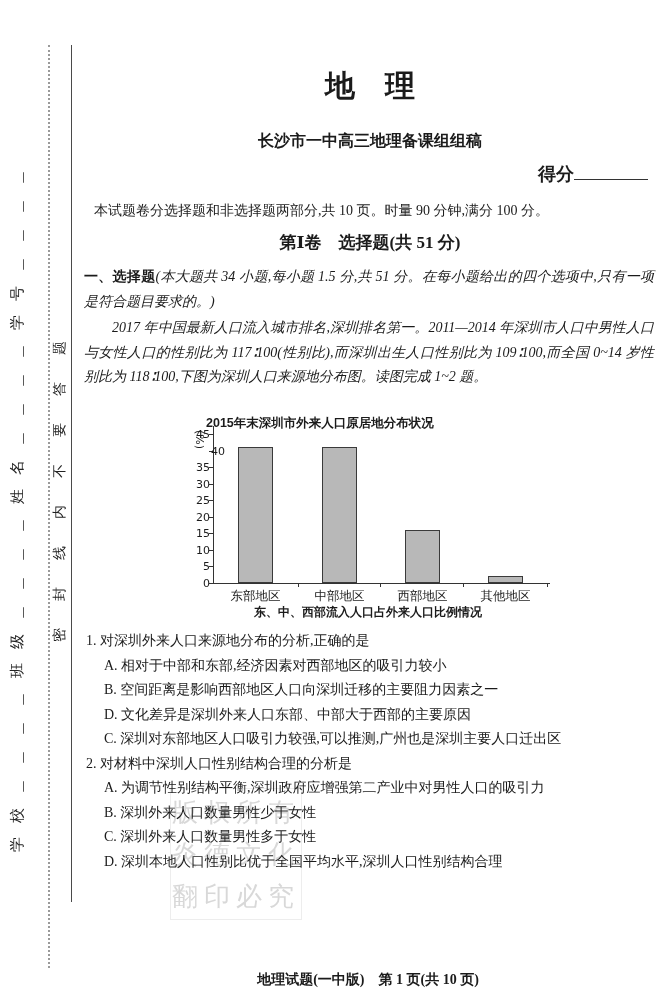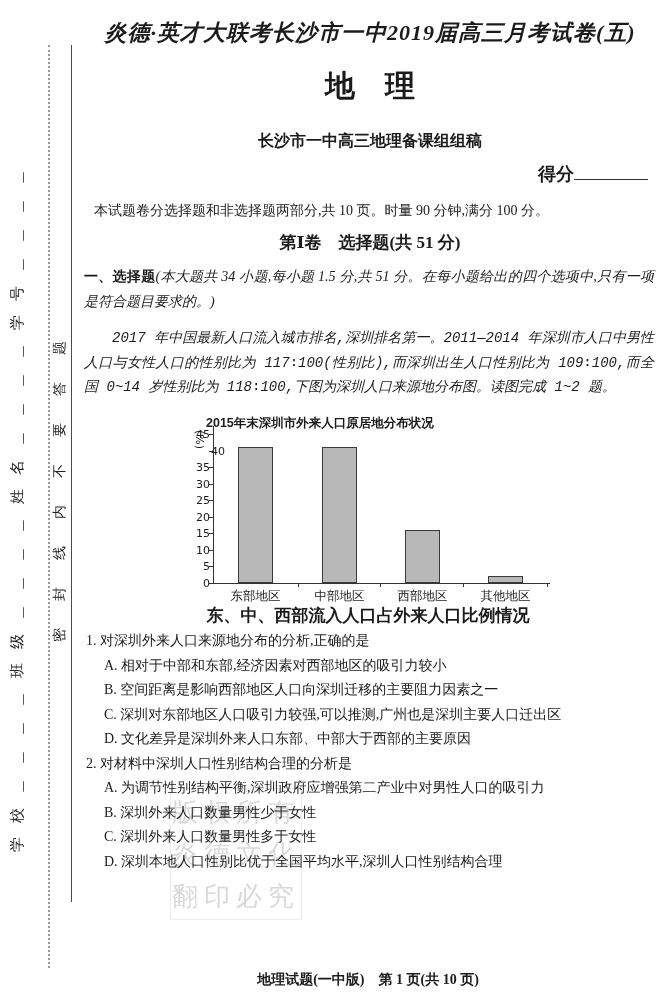--- a/index.html
+++ b/index.html
@@ -37,33 +37,33 @@
   .instructions{ position:absolute; left:84px; top:202px; width:572px; font-size:14px;
     text-indent:10px; z-index:2;}
   .section-title{ position:absolute; left:72px; top:231px; width:596px; text-align:center;
     font-size:17px; font-weight:bold; z-index:2;}
   
   .block{ position:absolute; left:84px; width:570px; font-size:14px; line-height:24.5px;
     text-align:justify; z-index:2;}
   .q-intro{ top:265px; }
   .q-intro .bold{ font-weight:bold; }
   .kai{ font-style:italic; }
-  .para1{ top:326px; text-indent:2em;font-family:Liberation Mono, monospace; }
+  .para1{ top:316px; text-indent:2em; }
   .questions{ top:629px; }
   .q-stem{ padding-left:2px; }
   .q-option{ padding-left:20px; }
   .closing{ text-indent:2em; }
   .footer{ position:absolute; left:84px; top:971px; width:568px; text-align:center;
     font-size:14px; z-index:2;font-weight:bold;}
   
   .chart{ position:absolute; left:190px; top:414px; width:445px; height:212px; z-index:2;}
   .chart-title{ position:absolute; left:16px; top:1px; font-size:12.5px; font-weight:bold;
     font-family:"Liberation Sans","DejaVu Sans",sans-serif; white-space:nowrap;}
   .chart-caption{ position:absolute; left:178px; top:190px; transform:translateX(-50%);
-    font-size:17px; font-weight:bold; white-space:nowrap;
+    font-size:12px; font-weight:bold; white-space:nowrap;
     font-family:"Liberation Sans","DejaVu Sans",sans-serif;}
   .c-el{ position:absolute; }
   .c-line{ background:#333; }
   .c-ylab{ width:20px; text-align:right; font-size:11px; line-height:13px;
     font-family:"DejaVu Sans","Liberation Sans",sans-serif;}
   .c-cat{ transform:translateX(-50%); font-size:12.5px; white-space:nowrap;
     font-family:"Liberation Sans","DejaVu Sans",sans-serif;}
   .c-bar{ box-sizing:border-box; border:1px solid #3a3a3a; }
   .c-pct{ font-size:11px; writing-mode:vertical-rl; text-orientation:mixed;
     font-family:"DejaVu Sans","Liberation Sans",sans-serif;}
@@ -77,21 +77,20 @@
   <div class="rot seal-text">密封线内不要答题</div>
   <div class="seal-dotted"></div>
   <div class="seal-solid"></div>
 
   <div class="watermark">
     <div>版权所有</div>
     <div>炎德文化</div>
     <div>翻印必究</div>
   </div>
 
-  <div class="hdr-title">炎德·英才大联考长沙市一中2019届高三月考试卷(五)</div>
   <div class="subject">地　理</div>
   <div class="subtitle">长沙市一中高三地理备课组组稿</div>
 
   <div class="score"><span>得分</span><span class="score-line"></span></div>
 
   <div class="instructions">本试题卷分选择题和非选择题两部分,共 10 页。时量 90 分钟,满分 100 分。</div>
 
   <div class="section-title">第Ⅰ卷　选择题(共 51 分)</div>
 
   <div class="block q-intro"><span class="bold">一、选择题</span><span class="kai">(本大题共 34 小题,每小题 1.5 分,共 51 分。在每小题给出的四个选项中,只有一项是符合题目要求的。)</span></div>
@@ -138,22 +137,22 @@
         <div class="c-el c-cat" style="left: 315.5px; top: 174px;">其他地区</div>
       </div>
     <div class="chart-caption">东、中、西部流入人口占外来人口比例情况</div>
   </div>
 
   <div class="block questions">
 
     <div class="q-stem"><span>1.</span> <span>对深圳外来人口来源地分布的分析,正确的是</span></div>
     <div class="q-option">A. 相对于中部和东部,经济因素对西部地区的吸引力较小</div>
     <div class="q-option">B. 空间距离是影响西部地区人口向深圳迁移的主要阻力因素之一</div>
+    <div class="q-option">D. 文化差异是深圳外来人口东部、中部大于西部的主要原因</div>
     <div class="q-option">C. 深圳对东部地区人口吸引力较强,可以推测,广州也是深圳主要人口迁出区</div>
-    <div class="q-option">D. 文化差异是深圳外来人口东部、中部大于西部的主要原因</div>
 
     <div class="q-stem"><span>2.</span> <span>对材料中深圳人口性别结构合理的分析是</span></div>
     <div class="q-option">A. 为调节性别结构平衡,深圳政府应增强第二产业中对男性人口的吸引力</div>
     <div class="q-option">B. 深圳外来人口数量男性少于女性</div>
     <div class="q-option">C. 深圳外来人口数量男性多于女性</div>
     <div class="q-option">D. 深圳本地人口性别比优于全国平均水平,深圳人口性别结构合理</div>
 
   </div>
 
   <div class="footer">地理试题(一中版)　第 1 页(共 10 页)</div>

